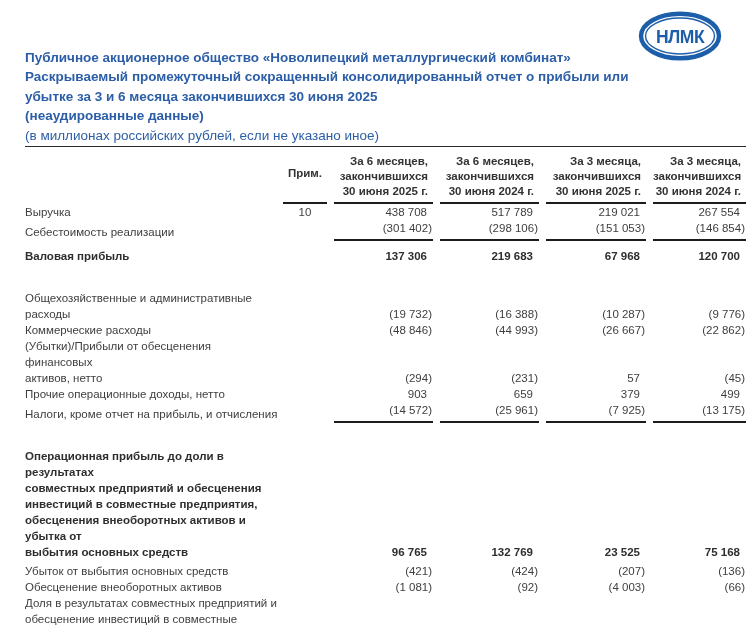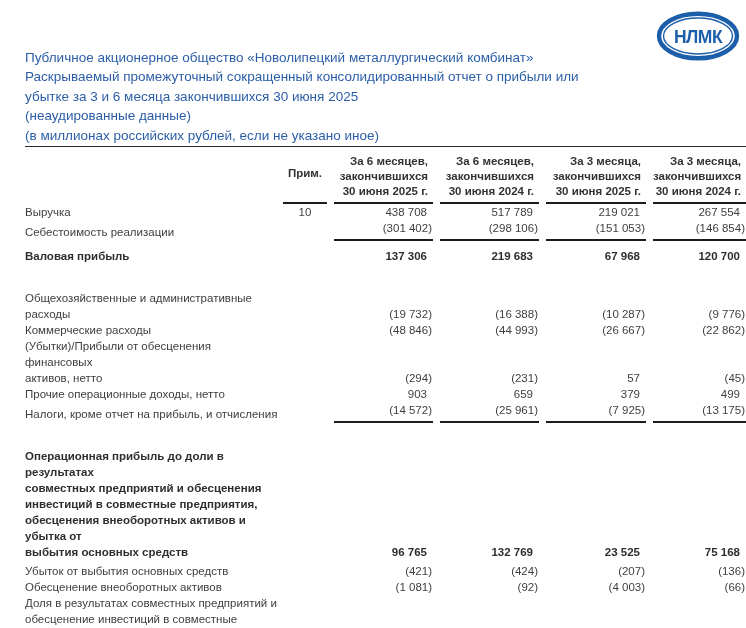--- a/index.html
+++ b/index.html
@@ -10,34 +10,34 @@
     height: 628px;
     background: #ffffff;
     overflow: hidden;
     font-family: "Liberation Sans", sans-serif;
     color: #3e3e3e;
   }
   
   .logo {
     position: absolute;
     top: 11px;
-    right: 6px;
+    right: 24px;
     width: 84px;
     height: 50px;
   }
   
   .doc-header {
     position: absolute;
     left: 25px;
     top: 48px;
     width: 640px;
   }
   .doc-title {
     font-size: 13.5px;
-    font-weight: normal;
+    font-weight: bold;
     line-height: 19.4px;
     white-space: pre-line;
   }
   .doc-subtitle {
     font-size: 13.5px;
     line-height: 19px;
   }
   .header-rule {
     position: absolute;
     left: 25px;

